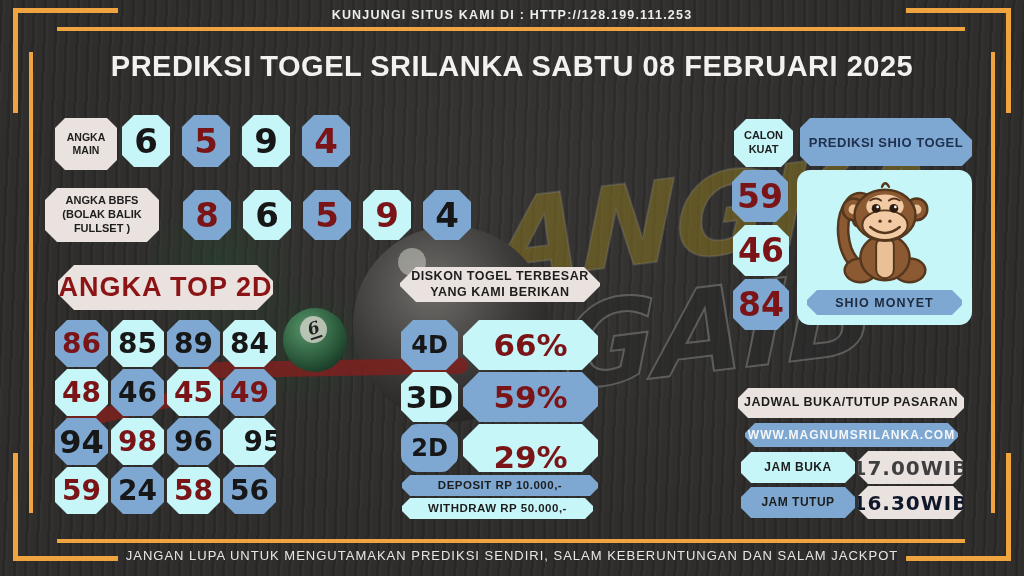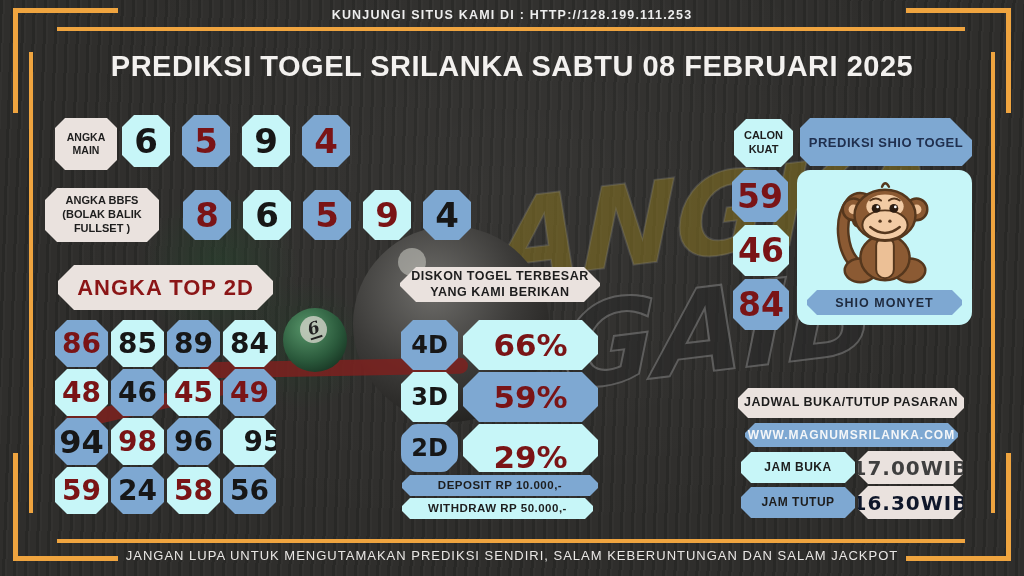--- a/index.html
+++ b/index.html
@@ -111,21 +111,21 @@
       </div>
   <div class="oct cut12 bg-cyan dig" style="position:relative;height:50px;">
         <span class="num tx-red" style="font-size:34px;">9</span>
       </div>
   <div class="oct cut12 bg-blue dig" style="position:relative;height:50px;">
         <span class="num tx-black" style="font-size:34px;">4</span>
       </div>
 </div>
 
 <div class="oct cut16 bg-cream" style="left:58px;top:265px;width:215px;height:45px;">
-  <span style="font-size:22px;font-weight:bold;color:#8b1516;letter-spacing:1px;">ANGKA TOP 2D</span>
+  <span style="font-size:27px;font-weight:bold;color:#8b1516;letter-spacing:1px;">ANGKA TOP 2D</span>
 </div>
 <div id="grid2d">
   <div class="cell2d oct cut12 bg-blue" style="position:relative;">
         <span class="num tx-red" style="font-size:28px;">86</span>
       </div>
   <div class="cell2d oct cut12 bg-cyan" style="position:relative;">
         <span class="num tx-black" style="font-size:28px;">85</span>
       </div>
   <div class="cell2d oct cut12 bg-blue" style="position:relative;">
         <span class="num tx-black" style="font-size:28px;">89</span>
@@ -177,21 +177,21 @@
     <span>YANG KAMI BERIKAN</span>
   </div>
 </div>
 <div class="oct cut12 bg-blue" style="left:401px;top:320px;width:57px;height:50px;">
   <span class="num tx-black" style="font-size:24px;">4D</span>
 </div>
 <div class="oct cut16 bg-cyan" style="left:463px;top:320px;width:135px;height:50px;">
   <span class="num tx-red" style="font-size:31px;">66%</span>
 </div>
 <div class="oct cut12 bg-cyan" style="left:401px;top:372px;width:57px;height:50px;">
-  <span class="num tx-black" style="font-size:24px;">3D</span>
+  <span class="num tx-black" style="font-size:31px;">3D</span>
 </div>
 <div class="oct cut16 bg-blue" style="left:463px;top:372px;width:135px;height:50px;">
   <span class="num tx-red" style="font-size:31px;">59%</span>
 </div>
 <div class="oct cut12 bg-blue" style="left:401px;top:424px;width:57px;height:48px;border-radius:17px;">
   <span class="num tx-black" style="font-size:24px;">2D</span>
 </div>
 <div class="oct cut16 bg-cyan" style="left:463px;top:424px;width:135px;height:48px;">
   <span class="num tx-red" style="font-size:31px;margin-top:18px;">29%</span>
 </div>

